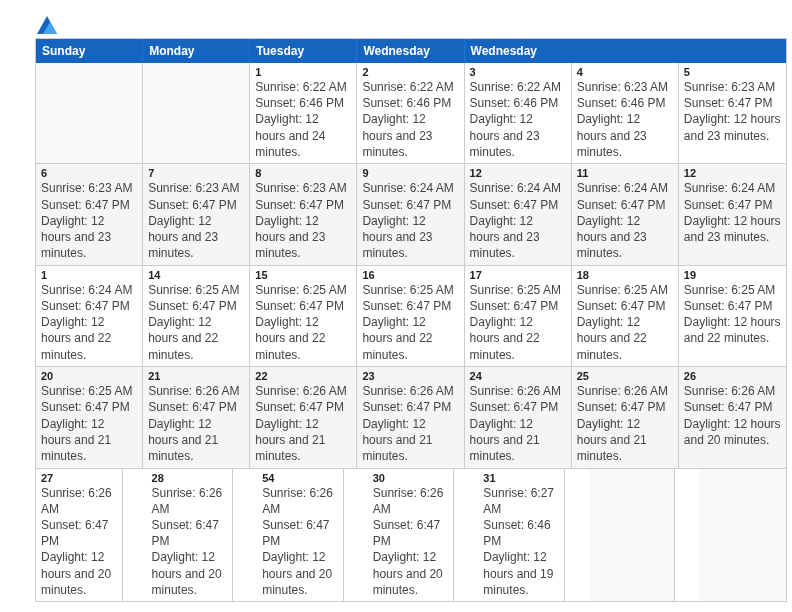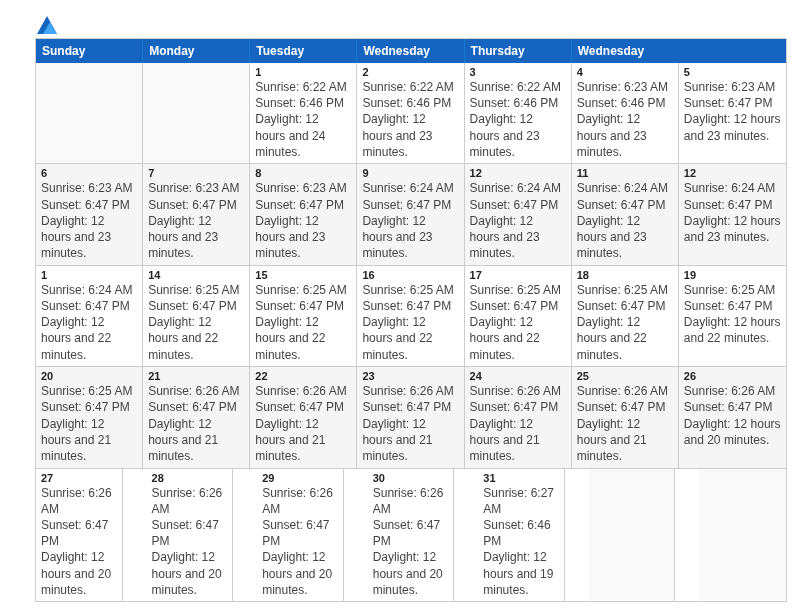--- a/index.html
+++ b/index.html
@@ -119,21 +119,20 @@
       <div class="subtitle"></div>
     </div>
   </div>
 
   <div class="calendar">
     <div class="cal-header">
     <div class="cal-header-cell">Sunday</div>
         <div class="cal-header-cell">Monday</div>
         <div class="cal-header-cell">Tuesday</div>
         <div class="cal-header-cell">Wednesday</div>
-        <div class="cal-header-cell">Thursday</div>
         <div class="cal-header-cell">Wednesday</div>
       </div>
     <div class="cal-body">
     <div class="cal-row">
           <div class="cal-cell empty"></div>
           <div class="cal-cell empty"></div>
           <div class="cal-cell">
             <div class="day-num">1</div>
             <div class="day-info" style="white-space: pre-line;">Sunrise: 6:22 AM
 Sunset: 6:46 PM
@@ -303,21 +302,21 @@
 Sunset: 6:47 PM
 Daylight: 12 hours and 20 minutes.</div>
           </div>
           <div class="cal-cell">
             <div class="day-num">28</div>
             <div class="day-info" style="white-space: pre-line;">Sunrise: 6:26 AM
 Sunset: 6:47 PM
 Daylight: 12 hours and 20 minutes.</div>
           </div>
           <div class="cal-cell">
-            <div class="day-num">29</div>
+            <div class="day-num">54</div>
             <div class="day-info" style="white-space: pre-line;">Sunrise: 6:26 AM
 Sunset: 6:47 PM
 Daylight: 12 hours and 20 minutes.</div>
           </div>
           <div class="cal-cell">
             <div class="day-num">30</div>
             <div class="day-info" style="white-space: pre-line;">Sunrise: 6:26 AM
 Sunset: 6:47 PM
 Daylight: 12 hours and 20 minutes.</div>
           </div>

